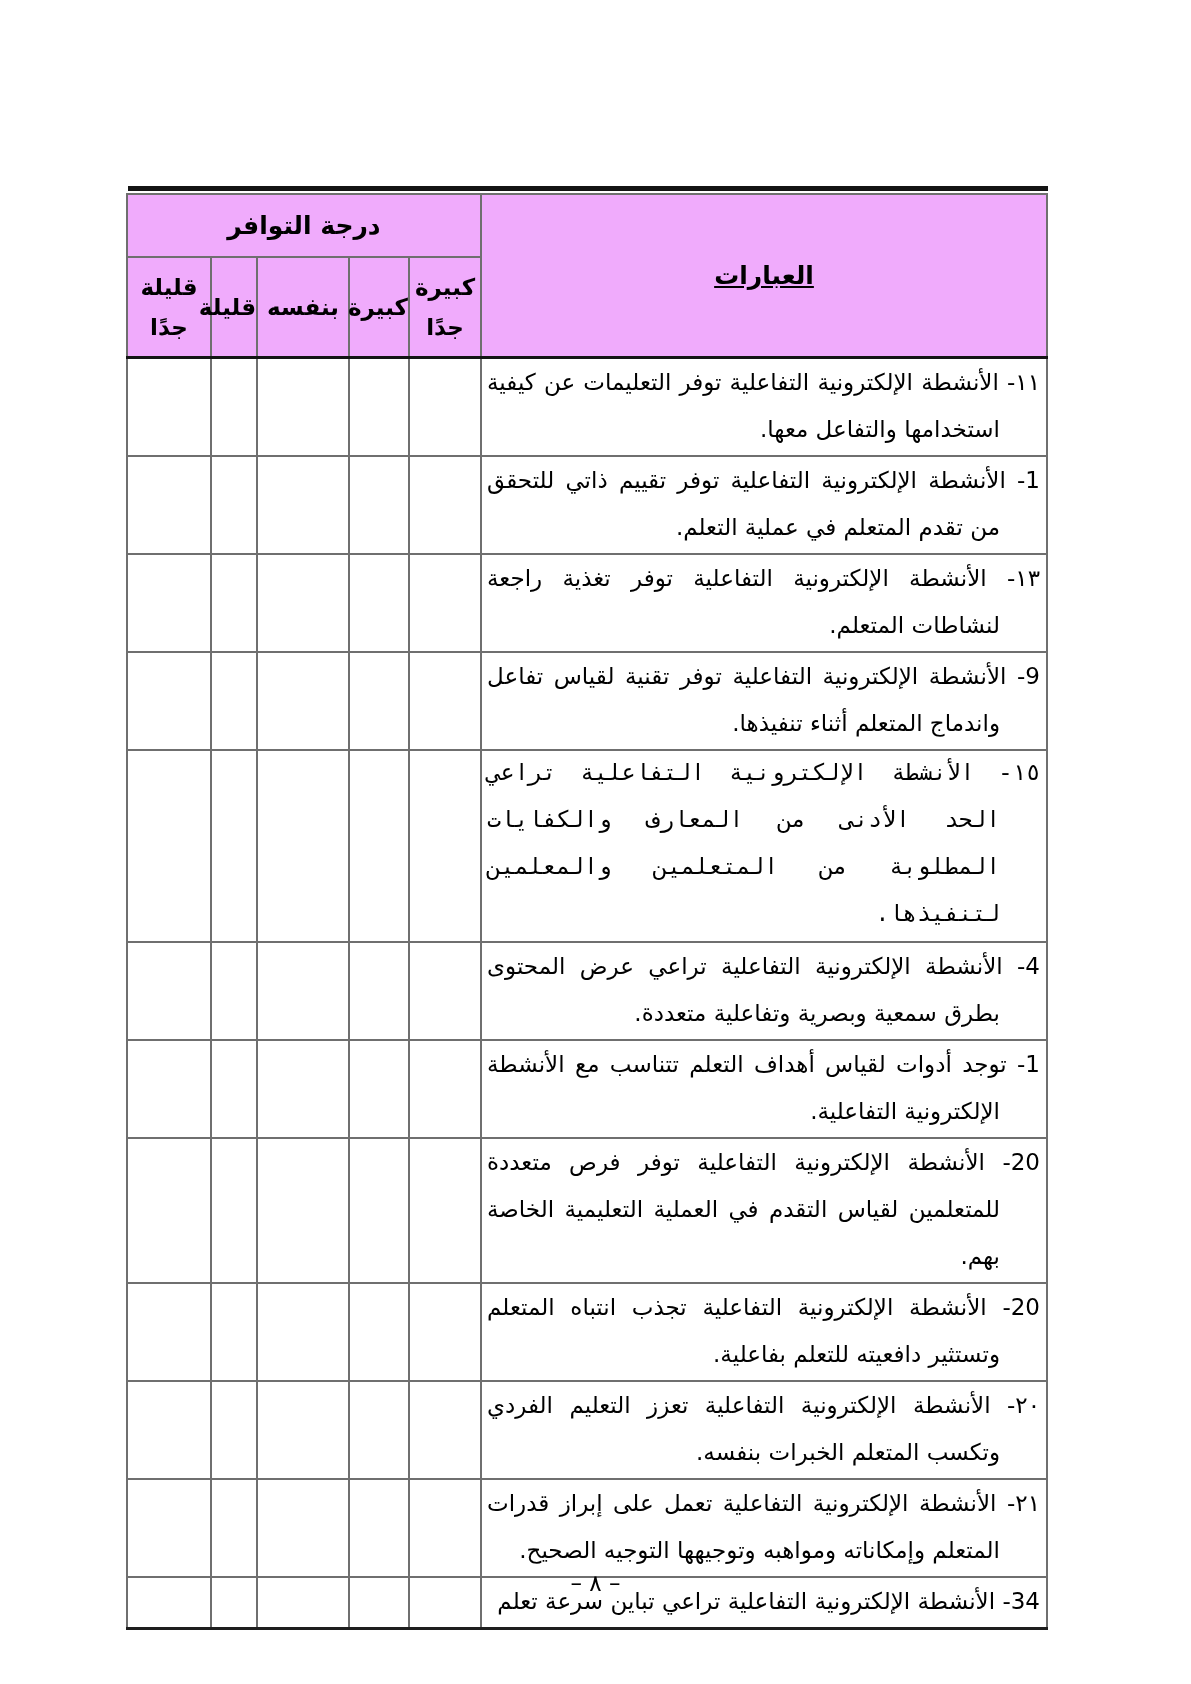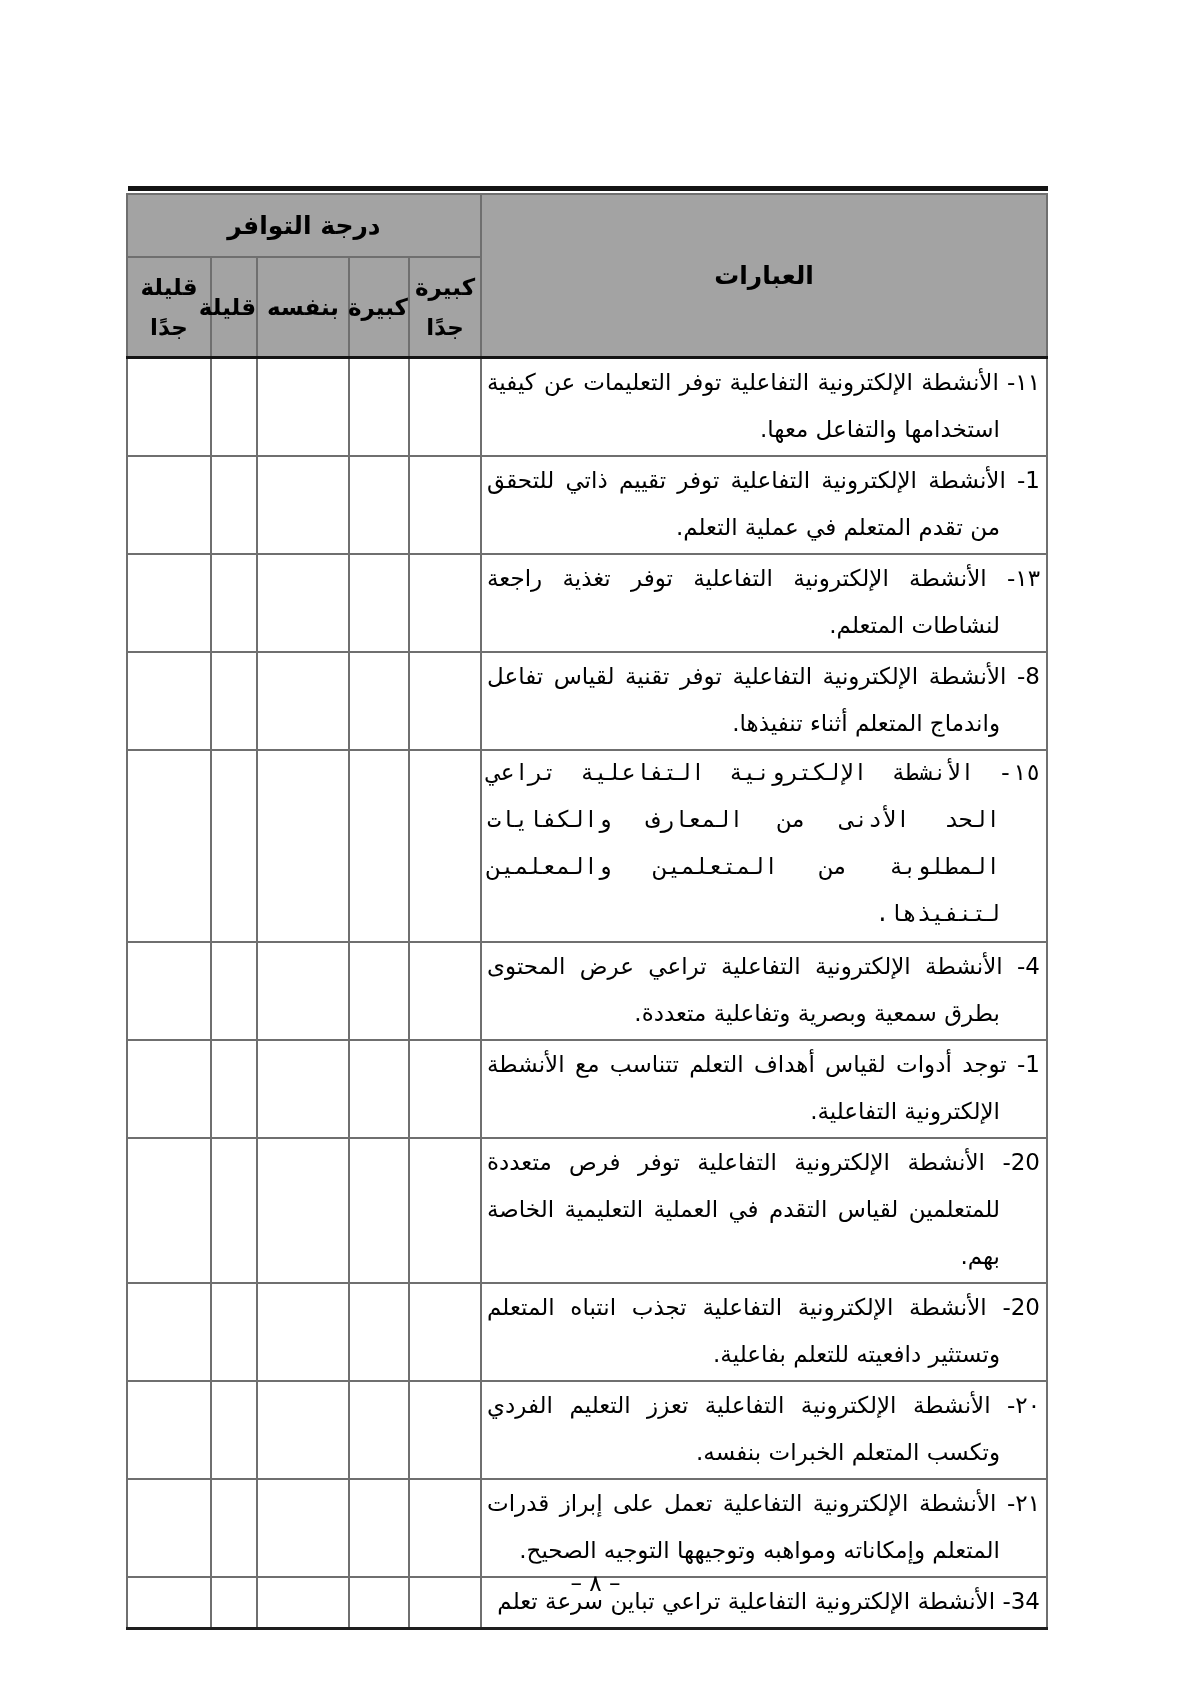--- a/index.html
+++ b/index.html
@@ -26,36 +26,37 @@
     border-right:2px solid #4a4a4a;
     border-bottom:3px solid #1e1e1e;
     border-top:2px solid #767676;    
   }
   th, td {
     border:2px solid #6f6f6f;
     padding:0;
     vertical-align:middle;
   }
   thead th {
-    background:#a3a3a3;
+    background:#f0abfc;
     font-weight:bold;
     color:#000;
   }
   tr.h1 th { height:61px; font-size:25px; }
   tr.h2 th {
     height:98px;
     font-size:23px;
     white-space:pre-line;
     line-height:40px;
     text-align:center;
   }
   th.stmt-h {
     font-size:24px;
     border-bottom:3px solid #141414;
     text-align:center;
+    text-decoration:underline;
   }
   tr.h2 th { border-bottom:3px solid #141414; }
   tbody tr.lines-1 { height:50px; }
   tbody tr.lines-2 { height:94px; }
   tbody tr.lines-3 { height:141px;font-family:Liberation Mono, monospace; }
   td.stmt { text-align:justify; }
   .stmt-text {
     font-size:23px;
     line-height:47px;
     color:#000;
@@ -130,21 +131,21 @@
             <div class="stmt-text">١٣- الأنشطة الإلكترونية التفاعلية توفر تغذية راجعة لنشاطات المتعلم.</div>
           </td>
           <td class="rate"></td>
           <td class="rate"></td>
           <td class="rate"></td>
           <td class="rate"></td>
           <td class="rate"></td>
         </tr>
         <tr class="lines-2">
           <td class="stmt">
-            <div class="stmt-text">8- الأنشطة الإلكترونية التفاعلية توفر تقنية لقياس تفاعل واندماج المتعلم أثناء تنفيذها.</div>
+            <div class="stmt-text">9- الأنشطة الإلكترونية التفاعلية توفر تقنية لقياس تفاعل واندماج المتعلم أثناء تنفيذها.</div>
           </td>
           <td class="rate"></td>
           <td class="rate"></td>
           <td class="rate"></td>
           <td class="rate"></td>
           <td class="rate"></td>
         </tr>
         <tr class="lines-3">
           <td class="stmt">
             <div class="stmt-text">١٥- الأنشطة الإلكترونية التفاعلية تراعي الحد الأدنى من المعارف والكفايات المطلوبة من المتعلمين والمعلمين لتنفيذها.</div>

